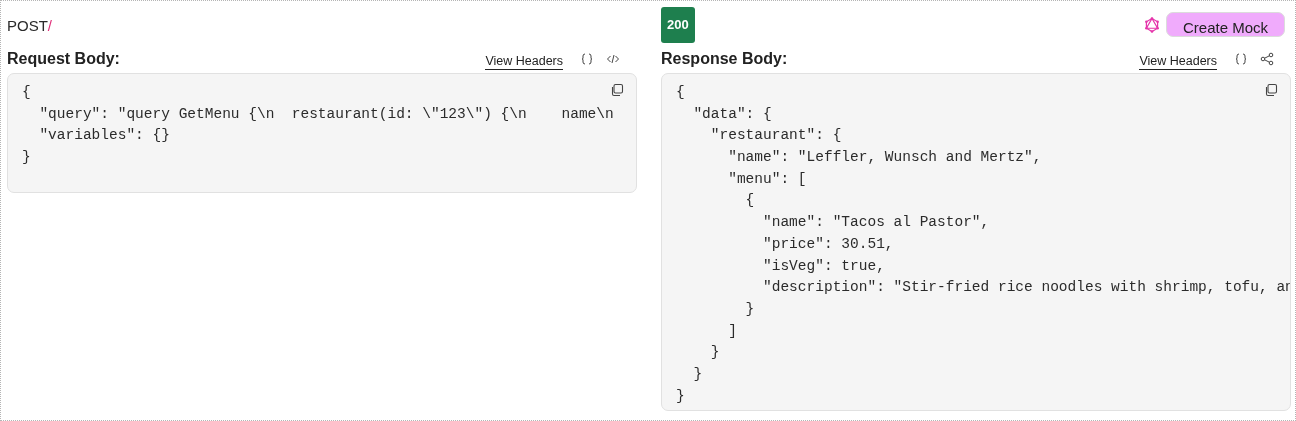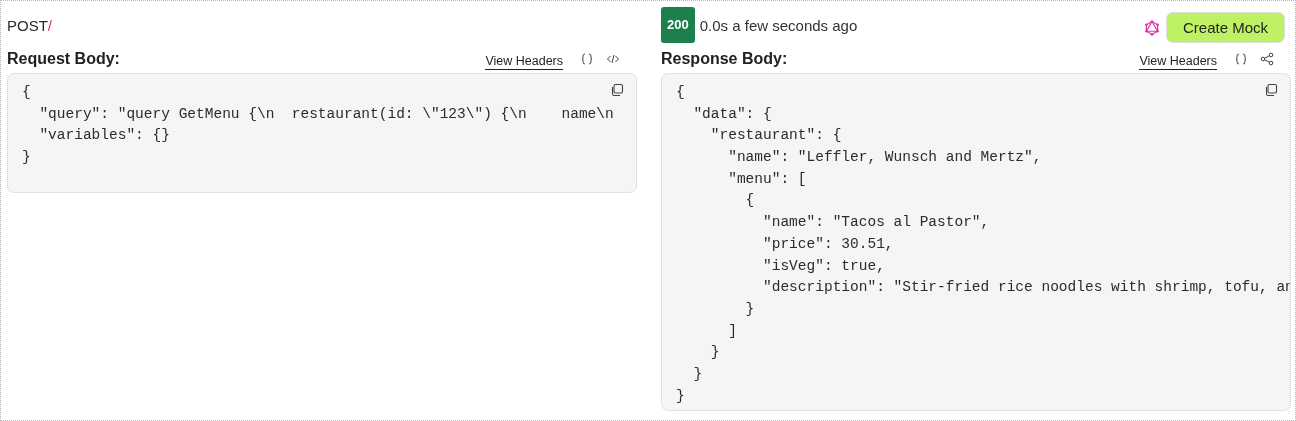--- a/index.html
+++ b/index.html
@@ -19,23 +19,23 @@
 
     .status-badge {
       background: #1e7f4e; color: #fff; font-weight: bold; font-size: 13px;
       padding: 10px 6px; border-radius: 3px; line-height: 16px; margin-right: 5px;
     }
     .timing { color: #333; font-size: 15px; }
 
     .mock-area { position: absolute; right: 6px; top: 11px; display: flex; align-items: center; }
     .gql-icon { width: 16px; height: 16px; margin-right: 6px; display: inline-flex; }
     .create-mock {
-      border: 1px solid #dcdcdc; border-radius: 7px; background: #bef264;
+      border: 1px solid #dcdcdc; border-radius: 7px; background: #f0abfc;
       font-family: "Liberation Sans", sans-serif; font-size: 15px; color: #222;
-      padding: 6px 16px; height: 31px; line-height: 18px; cursor: pointer;
+      padding: 6px 16px; height: 25px; line-height: 18px; cursor: pointer;
     }
 
     .section-header { position: absolute; top: 48px; left: 0; right: 16px; height: 20px; display: flex; align-items: center; }
     .section-title { font-weight: bold; font-size: 16px; color: #222; }
     .header-actions { margin-left: auto; display: flex; align-items: center; gap: 10px; }
     .view-headers {
       font-size: 12.5px; color: #222; border-bottom: 1.5px solid #222;
       line-height: 14px; padding-bottom: 1px; margin-top: 5px; cursor: pointer; margin-right: 6px;
     }
     .icon-btn { width: 16px; height: 16px; display: inline-flex; align-items: center; justify-content: center; color: #444; font-size: 11px; cursor: pointer; }
@@ -91,21 +91,20 @@
       <div class="code-line">{</div>
       <div class="code-line">  "query": "query GetMenu {\n  restaurant(id: \"123\") {\n    name\n</div>
       <div class="code-line">  "variables": {}</div>
       <div class="code-line">}</div>
     </div>
   </div>
 
   <div class="panel right">
     <div class="topline">
       <span class="status-badge">200</span>
-      <span class="timing">0.0s a few seconds ago</span>
     </div>
 
     <div class="mock-area">
       <span class="gql-icon">
         <svg width="16" height="16" viewBox="0 0 16 16">
           <polygon points="8,1.5 13.6,4.75 13.6,11.25 8,14.5 2.4,11.25 2.4,4.75" fill="none" stroke="#e535ab" stroke-width="1.2"></polygon>
           <polygon points="8,1.5 13.6,11.25 2.4,11.25" fill="none" stroke="#e535ab" stroke-width="1.2"></polygon>
           <circle cx="8" cy="1.5" r="1.3" fill="#e535ab"></circle>
           <circle cx="13.6" cy="4.75" r="1.3" fill="#e535ab"></circle>
           <circle cx="13.6" cy="11.25" r="1.3" fill="#e535ab"></circle>

